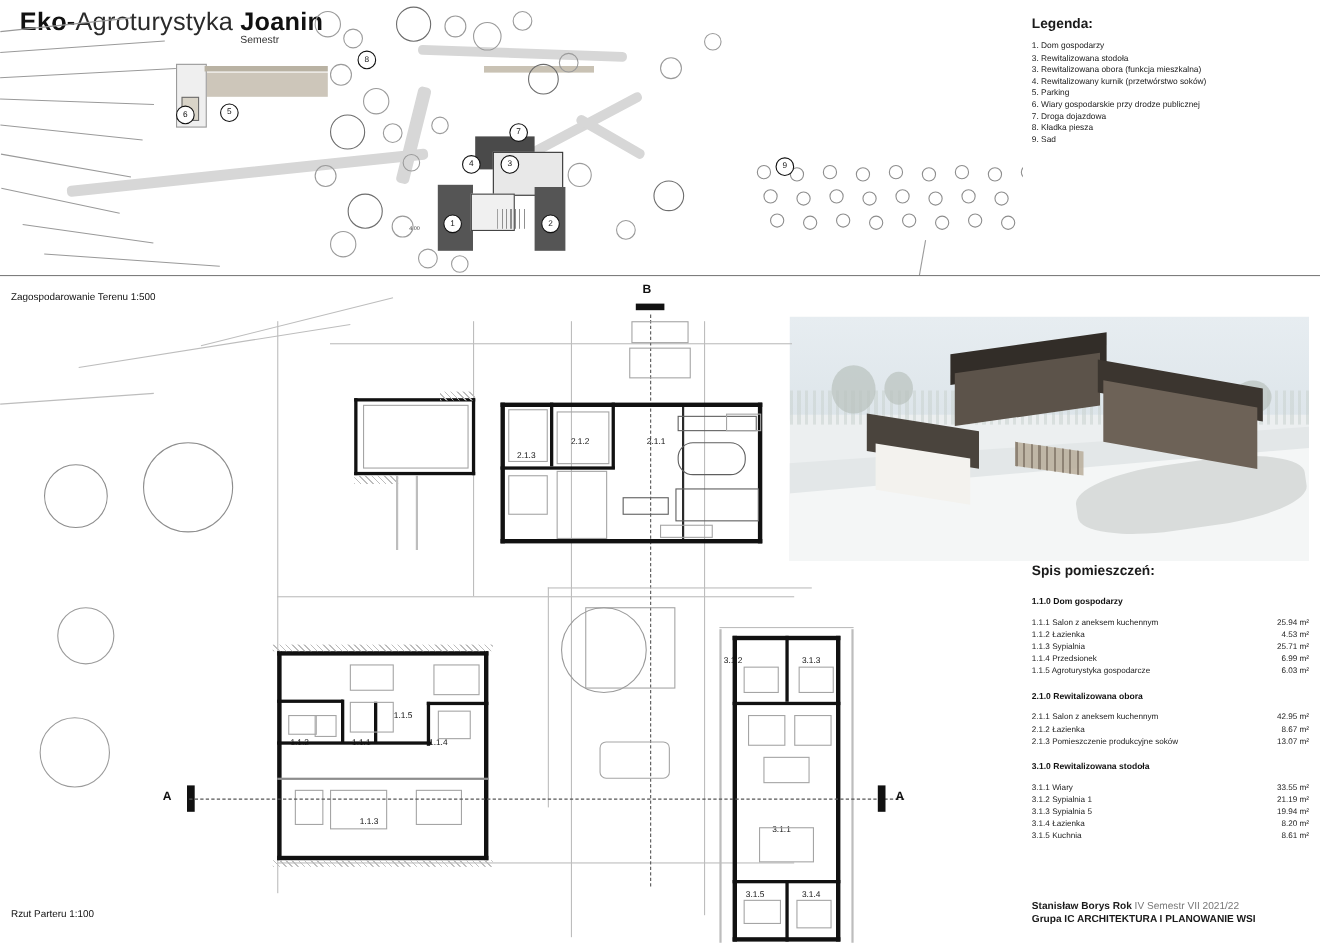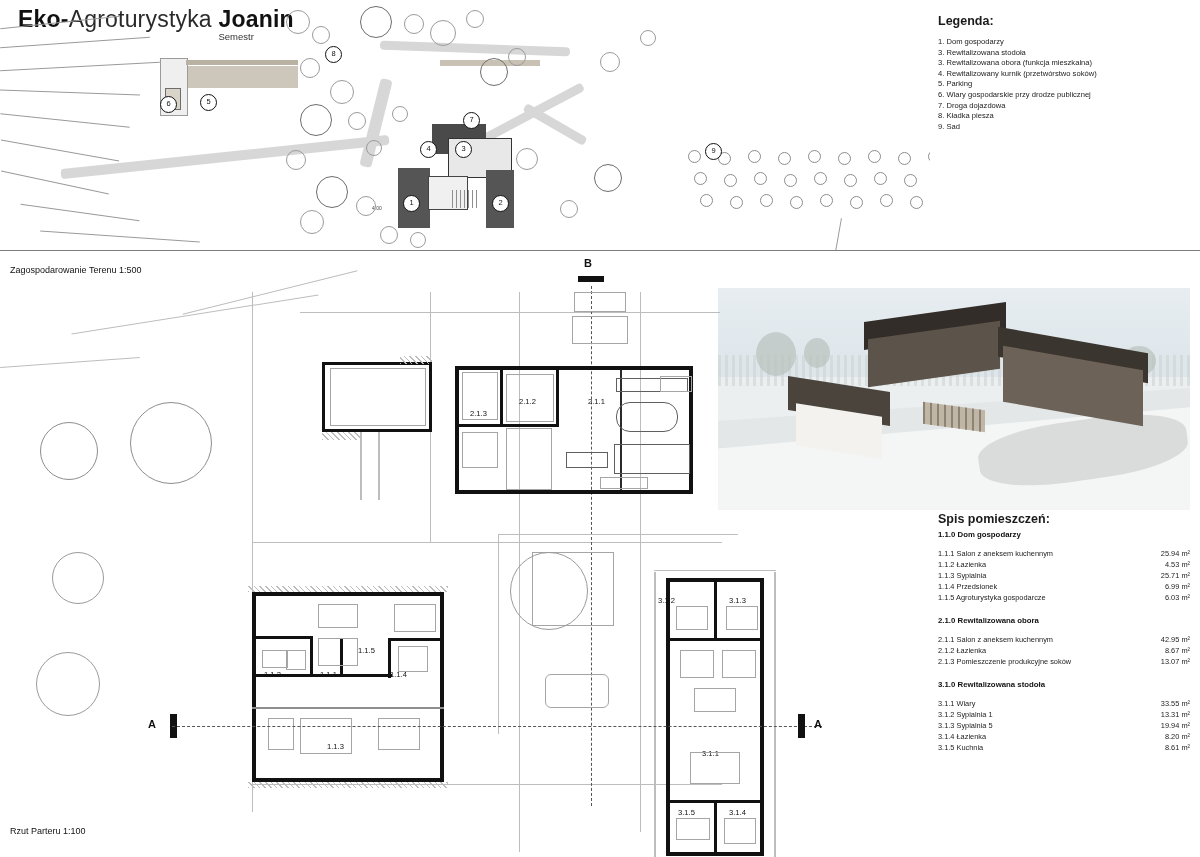--- a/index.html
+++ b/index.html
@@ -33,21 +33,21 @@
   
   .caption{position:absolute;font-size:9px;color:#111;}
   #cap-site{left:10px;top:265px;}
   #cap-plan{left:10px;top:826px;}
 
   
   #divider{position:absolute;left:0;top:250px;width:1200px;height:1px;background:#7d7d7d;}
 
   
   #schedule{position:absolute;left:938px;top:512px;width:252px;}
-  #schedule-title{font-size:12.5px;font-weight:700;margin-bottom:4px;}
+  #schedule-title{font-size:12.5px;font-weight:700;margin-bottom:16px;}
   .sched-group{margin-bottom:13px;}
   .sched-head{font-size:7.8px;font-weight:700;margin-bottom:9px;color:#111;}
   .sched-row{display:flex;justify-content:space-between;font-size:7.4px;line-height:11px;color:#222;}
   .sched-row .nm{white-space:nowrap;}
   .sched-row .ar{white-space:nowrap;}
 
   
   #footer{position:absolute;left:938px;top:818px;width:256px;text-align:left;}
   #footer .l1{font-size:9.2px;}
   #footer .l1 b{font-weight:700;}
@@ -308,37 +308,44 @@
     </div>
 
     <div class="sched-group">
       <div class="sched-head">3.1.0 Rewitalizowana stodoła</div>
       <div class="sched-row">
         <span class="nm">3.1.1 Wiary</span>
         <span class="ar">33.55 m²</span>
       </div>
       <div class="sched-row">
         <span class="nm">3.1.2 Sypialnia 1</span>
-        <span class="ar">13.31 m²</span>
+        <span class="ar">21.19 m²</span>
       </div>
       <div class="sched-row">
         <span class="nm">3.1.3 Sypialnia 5</span>
         <span class="ar">19.94 m²</span>
       </div>
       <div class="sched-row">
         <span class="nm">3.1.4 Łazienka</span>
         <span class="ar">8.20 m²</span>
       </div>
       <div class="sched-row">
         <span class="nm">3.1.5 Kuchnia</span>
         <span class="ar">8.61 m²</span>
       </div>
     </div>
   </div>
 
+  <div id="footer">
+    <div class="l1">
+      <b>Stanisław Borys Rok</b>
+      <span>IV Semestr VII 2021/22</span>
+    </div>
+    <div class="l2">Grupa IC ARCHITEKTURA I PLANOWANIE WSI</div>
+  </div>
 
   <div id="floorplan">
 
     <div class="greyline" style="left:70px;top:62px;width:250px;height:1px;transform:rotate(-9deg);"></div>
     <div class="greyline" style="left:180px;top:40px;width:180px;height:1px;transform:rotate(-14deg);"></div>
     <div class="greyline" style="left:0px;top:110px;width:140px;height:1px;transform:rotate(-4deg);"></div>
 
     <div class="greyline" style="left:252px;top:40px;width:1px;height:520px;"></div>
     <div class="greyline" style="left:519px;top:40px;width:1px;height:560px;"></div>
     <div class="greyline" style="left:640px;top:40px;width:1px;height:540px;"></div>

